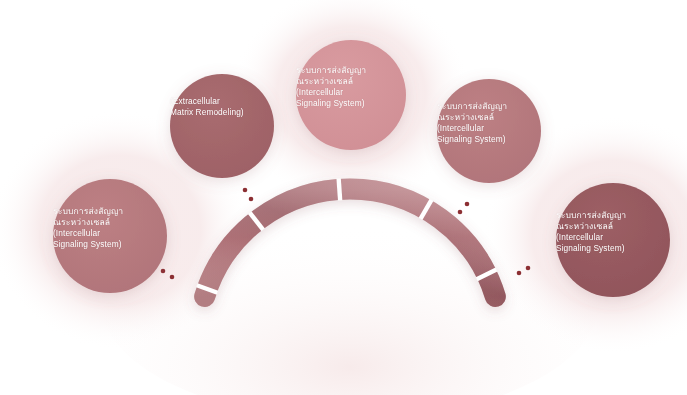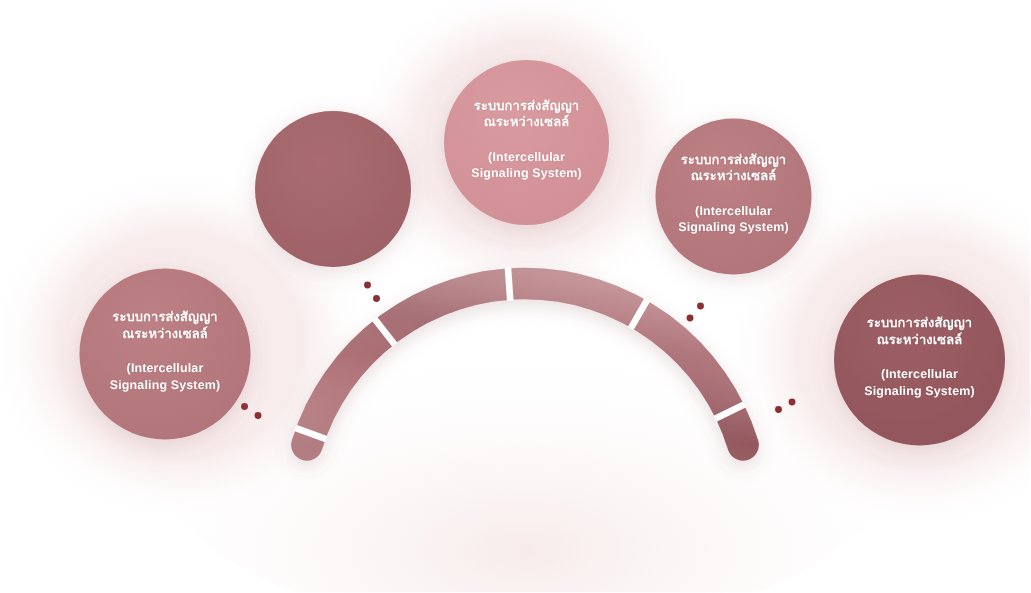--- a/index.html
+++ b/index.html
@@ -22,37 +22,34 @@
   #canvas {
     position: absolute;
     left: 0;
     top: 0;
     width: 687px;
     height: 395px;
   }
   .node-label {
     position: absolute;
     color: #ffffff;
-    text-align: center;
     line-height: 1.28;
     font-size: 8.4px;
     letter-spacing: 0.1px;
     pointer-events: none;
     white-space: pre-line;
     text-shadow: 0 0 1px rgba(90,40,45,0.20);
-    font-weight: bold;
   }
   .node-label .thai {
     display: block;
     font-size: 8.6px;
   }
   .node-label .eng {
     display: block;
     font-size: 8.3px;
-    margin-top: 12px;
   }
 </style>
 </head>
 <body>
 
 <div id="infographic">
 
   <svg id="canvas" viewBox="0 0 687 395">
     <defs>
       <radialGradient id="glow1" cx="50%" cy="50%" r="50%">
@@ -140,21 +137,22 @@
         <circle cx="351" cy="95" r="55" fill="url(#ng2)" filter="url(#softShadow)"></circle>
         <circle cx="489" cy="131" r="52" fill="url(#ng3)" filter="url(#softShadow)"></circle>
         <circle cx="613" cy="240" r="57" fill="url(#ng4)" filter="url(#softShadow)"></circle>
       </g>
   </svg>
 
   <div id="labelLayer">
       <div class="node-label" style="left: 53px; top: 206px; width: 114px;"><span class="thai">ระบบการส่งสัญญา
 ณระหว่างเซลล์</span><span class="eng">(Intercellular
 Signaling System)</span></div>
-      <div class="node-label" style="left: 170px; top: 96px; width: 104px;"></div>
+      <div class="node-label" style="left: 170px; top: 96px; width: 104px;"><span class="eng">(Extracellular
+Matrix Remodeling)</span></div>
       <div class="node-label" style="left: 296px; top: 65px; width: 110px;"><span class="thai">ระบบการส่งสัญญา
 ณระหว่างเซลล์</span><span class="eng">(Intercellular
 Signaling System)</span></div>
       <div class="node-label" style="left: 437px; top: 101px; width: 104px;"><span class="thai">ระบบการส่งสัญญา
 ณระหว่างเซลล์</span><span class="eng">(Intercellular
 Signaling System)</span></div>
       <div class="node-label" style="left: 556px; top: 210px; width: 114px;"><span class="thai">ระบบการส่งสัญญา
 ณระหว่างเซลล์</span><span class="eng">(Intercellular
 Signaling System)</span></div>
     </div>

